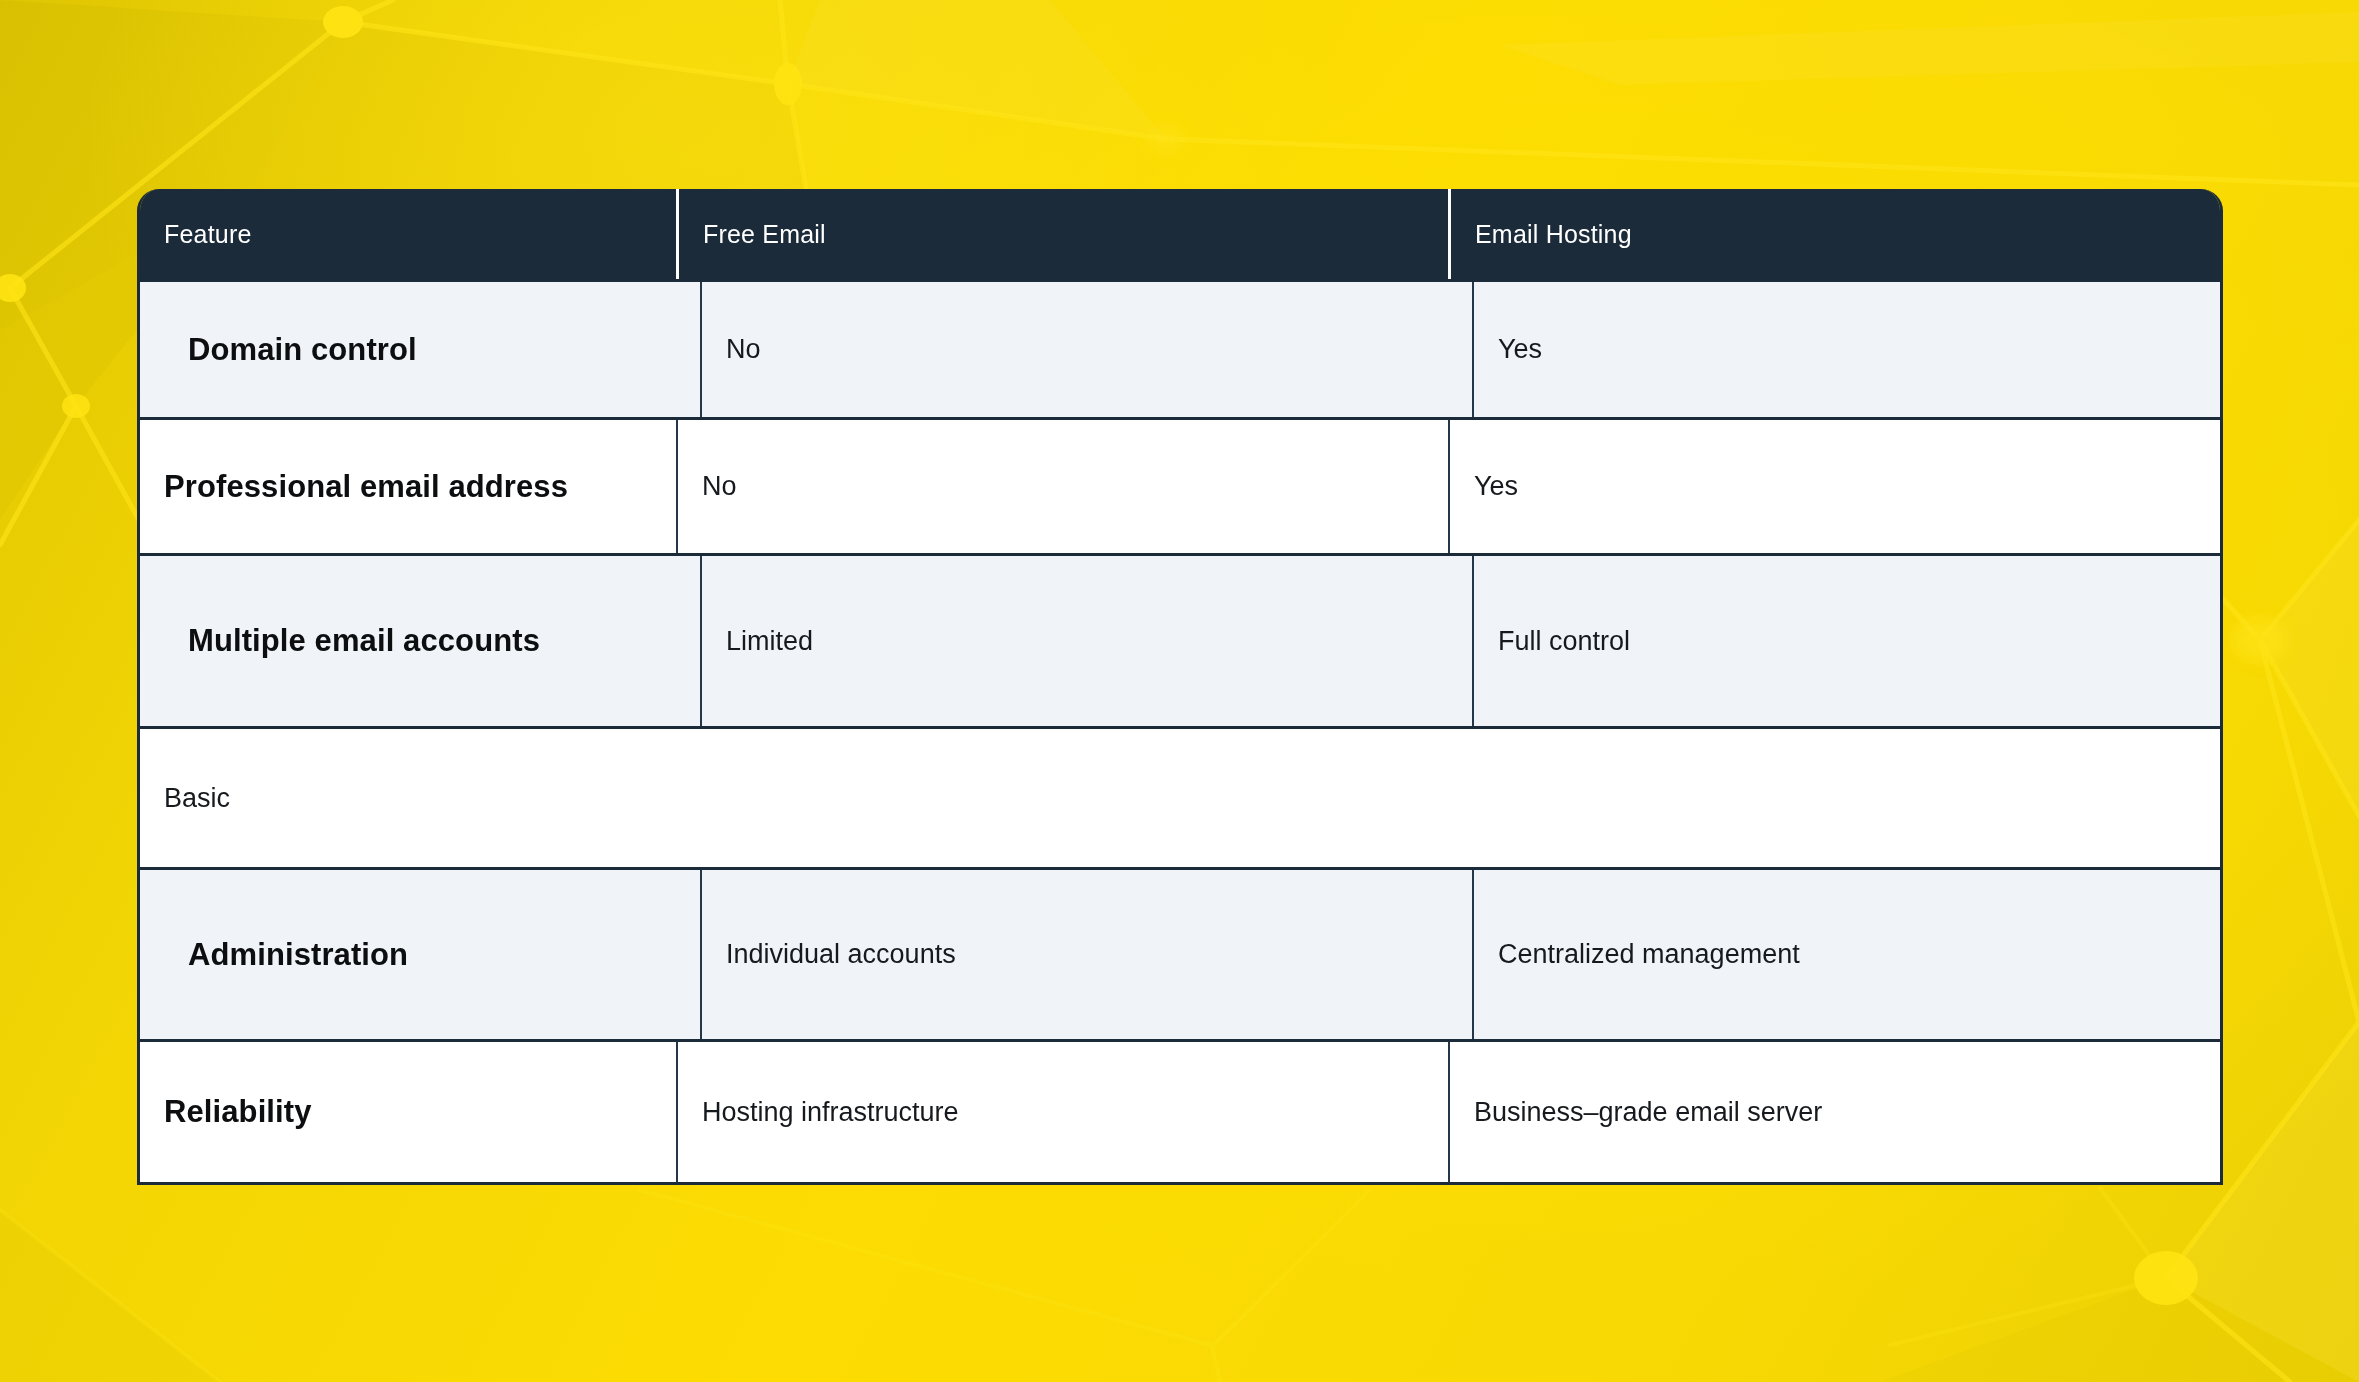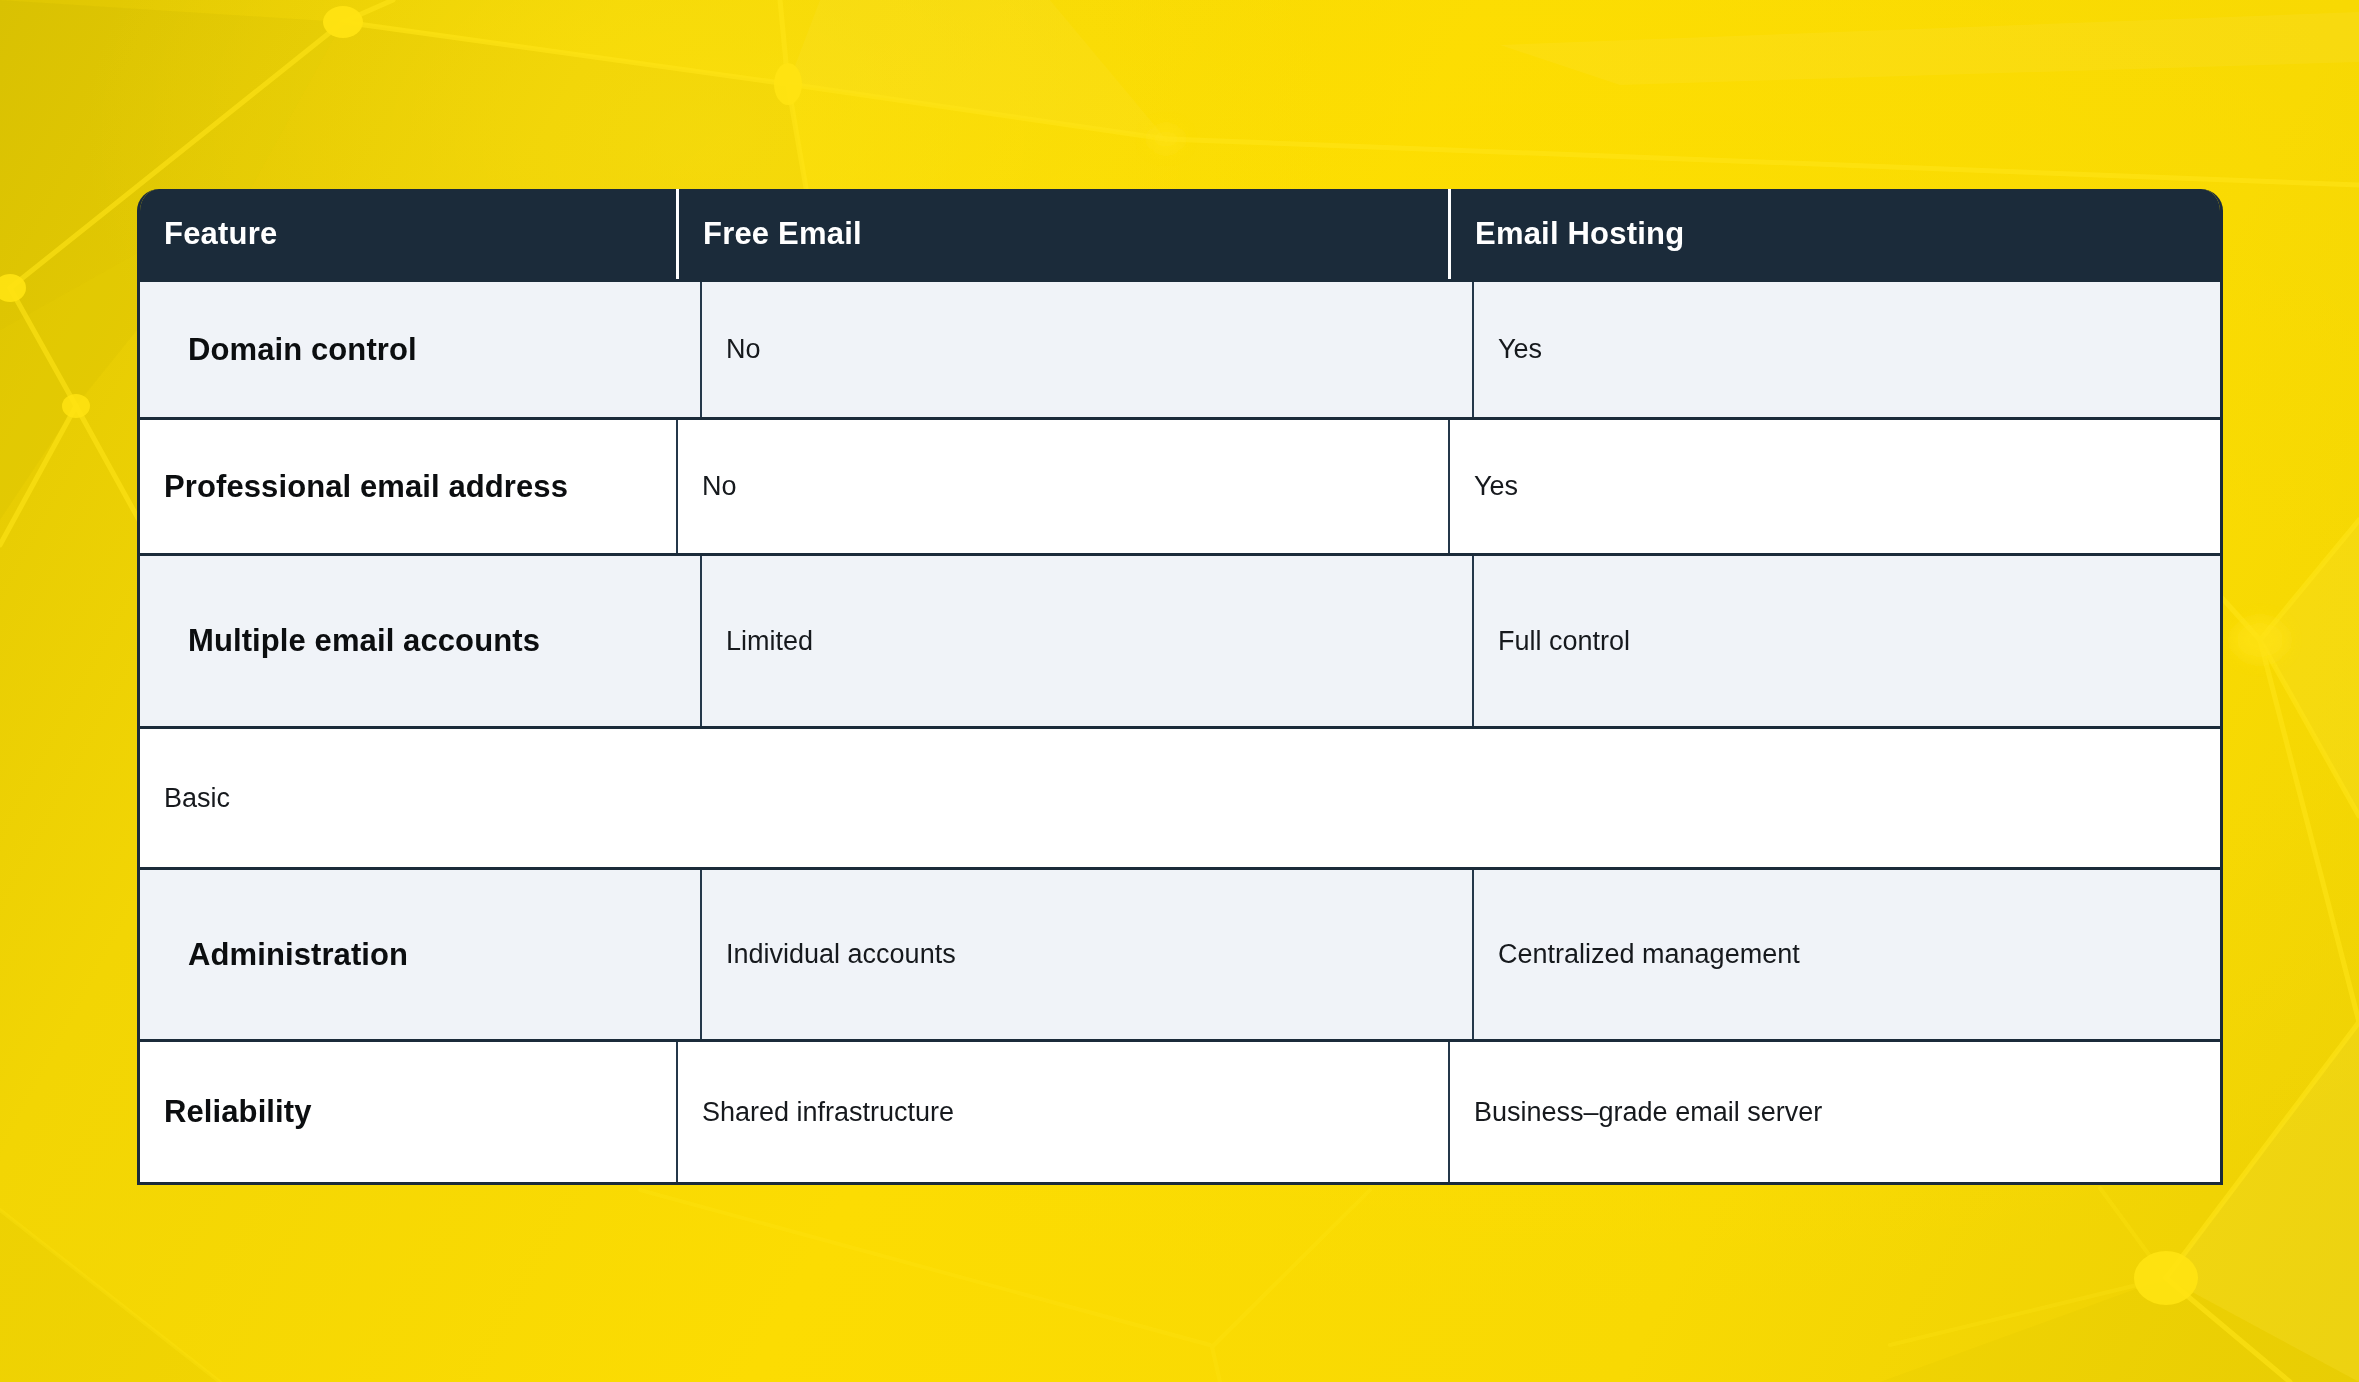--- a/index.html
+++ b/index.html
@@ -41,22 +41,22 @@
     display: grid;
     grid-template-columns: 536px 772px 1fr;
     box-sizing: border-box;
   }
   .thead {
     height: 90px;
     background: #1B2B3A;
     color: #FFFFFF;
   }
   .thead .cell {
-    font-size: 31px;
-    font-weight: 700;
+    font-size: 25px;
+    font-weight: 400;
     letter-spacing: 0.2px;
     text-align: center;
   }
   .thead .cell + .cell {
     border-left: 3px solid #FFFFFF;
   }
   .row {
     border-top: 3px solid #1B2B3A;
   }
   .row .cell + .cell {
@@ -176,18 +176,18 @@
     </div>
 
     <div class="trow row light" style="height:172px">
       <div class="cell feature">Administration</div>
       <div class="cell value">Individual accounts</div>
       <div class="cell value">Centralized management</div>
     </div>
 
     <div class="trow row white" style="height:143px">
       <div class="cell feature">Reliability</div>
-      <div class="cell value">Shared infrastructure</div>
+      <div class="cell value">Hosting infrastructure</div>
       <div class="cell value">Business–grade email server</div>
     </div>
 
   </div>
 </div>
 
 </body></html>

